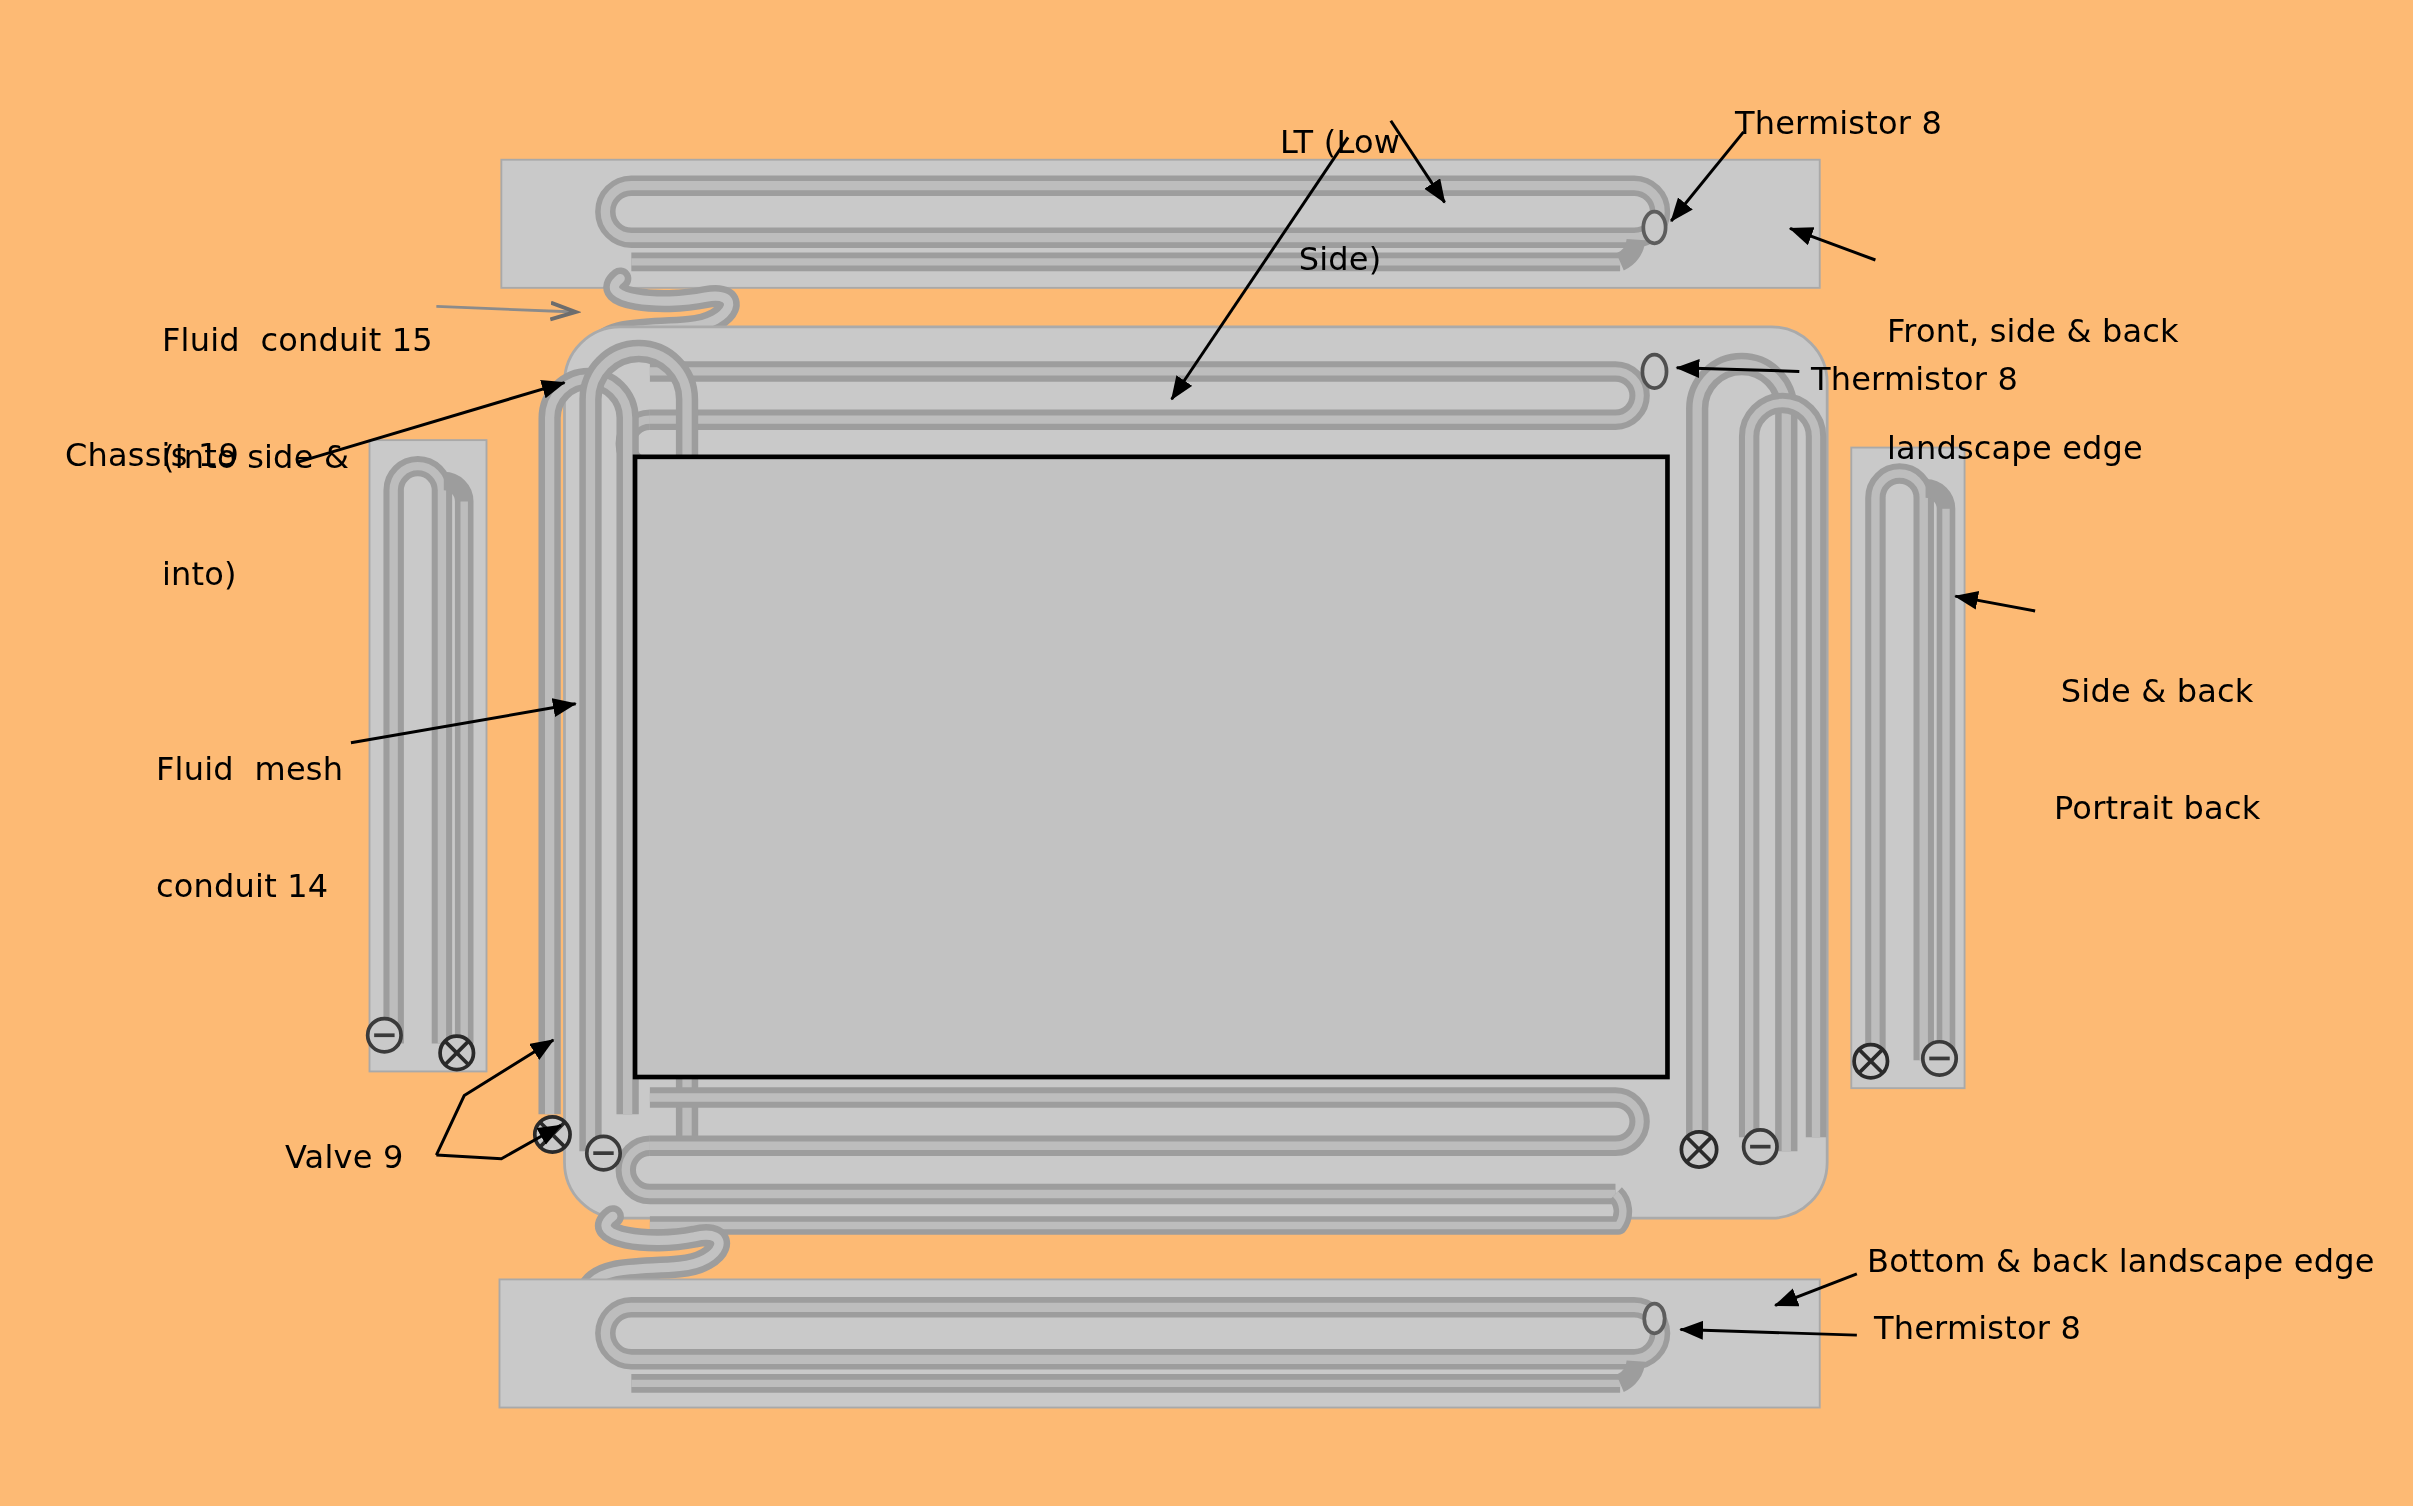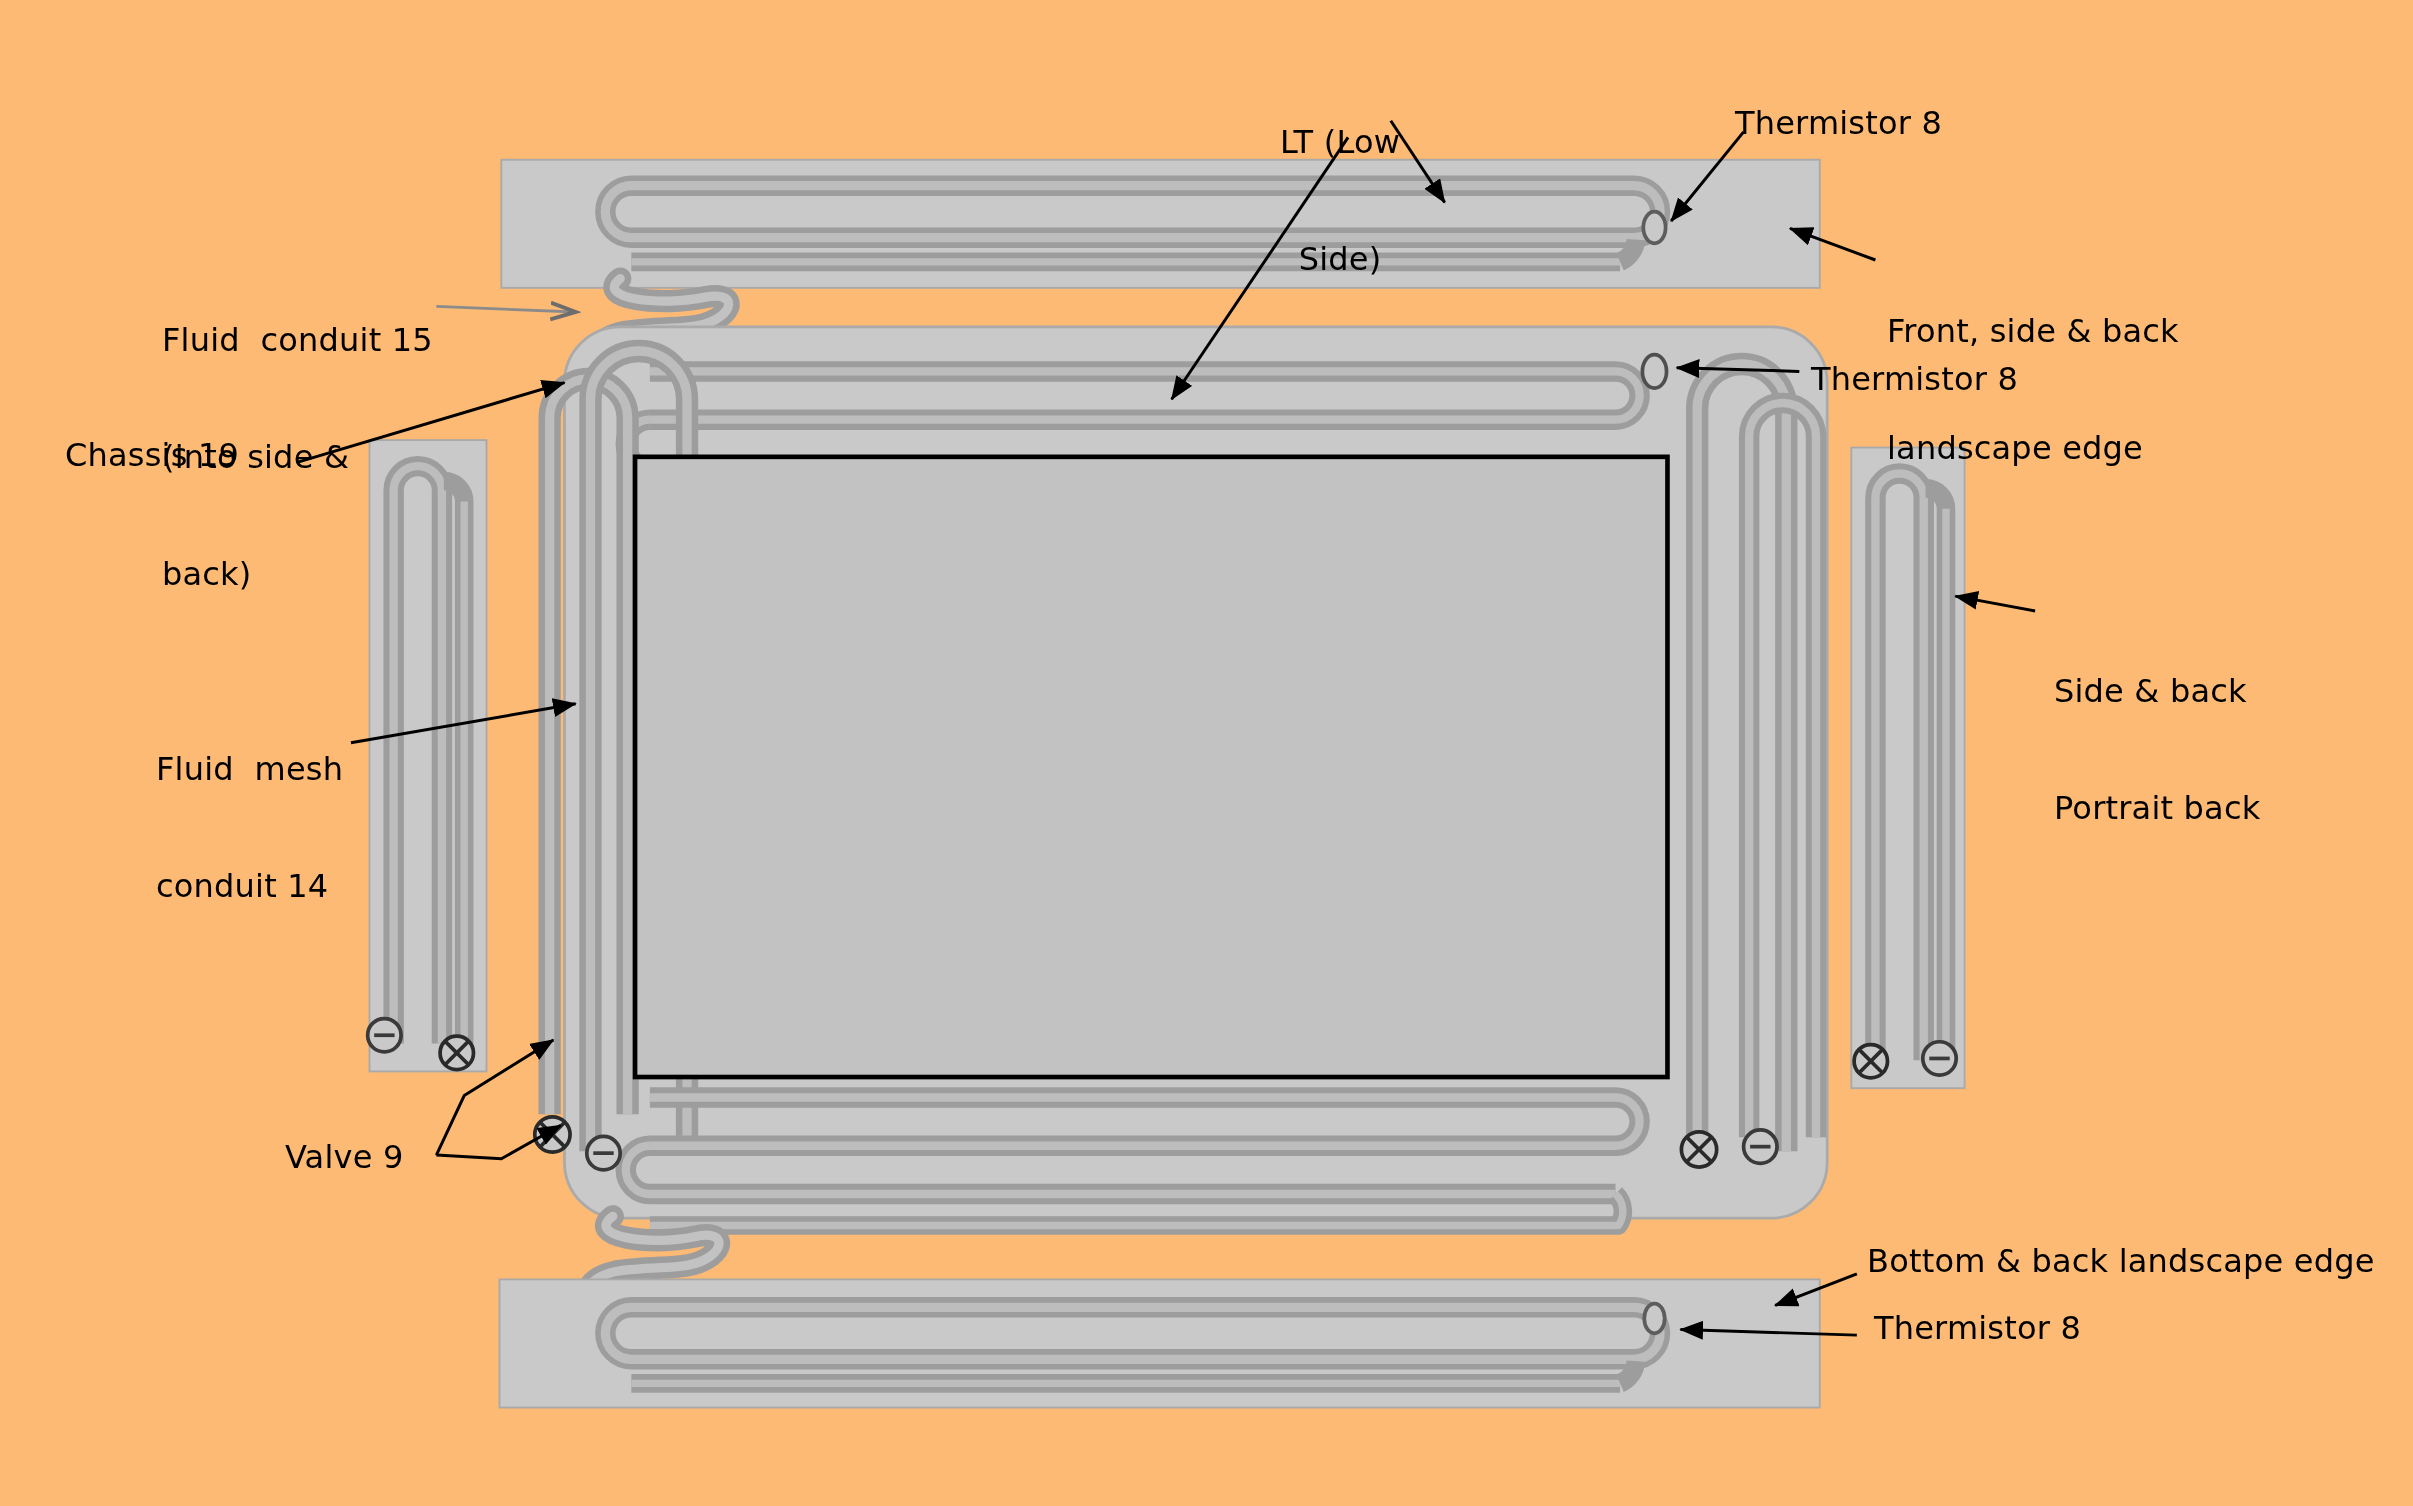--- a/index.html
+++ b/index.html
@@ -216,33 +216,33 @@
   <div class="lbl" style="left:1735px; top:104px;">Thermistor 8</div>
 
   <div class="lbl" style="left:1887px; top:234px;">
     <div>Front, side &amp; back</div>
     <div>landscape edge</div>
   </div>
 
   <div class="lbl" style="left:162px; top:243px;">
     <div>Fluid  conduit 15</div>
     <div>(into side &amp;</div>
-    <div>back)</div>
+    <div>into)</div>
   </div>
 
   <div class="lbl" style="left:65px; top:436px;">Chassis 19</div>
 
   <div class="lbl" style="left:1811px; top:360px;">Thermistor 8</div>
 
   <div class="lbl" style="left:156px; top:672px;">
     <div>Fluid  mesh</div>
     <div>conduit 14</div>
   </div>
 
-  <div class="lbl" style="left:2054px; top:594px; ">
+  <div class="lbl" style="left:2054px; top:594px; text-align:center;">
     <div>Side &amp; back</div>
     <div>Portrait back</div>
   </div>
 
   <div class="lbl" style="left:285px; top:1138px;">Valve 9</div>
 
   <div class="lbl" style="left:1867px; top:1242px;">Bottom &amp; back landscape edge</div>
 
   <div class="lbl" style="left:1874px; top:1309px;">Thermistor 8</div>
 

